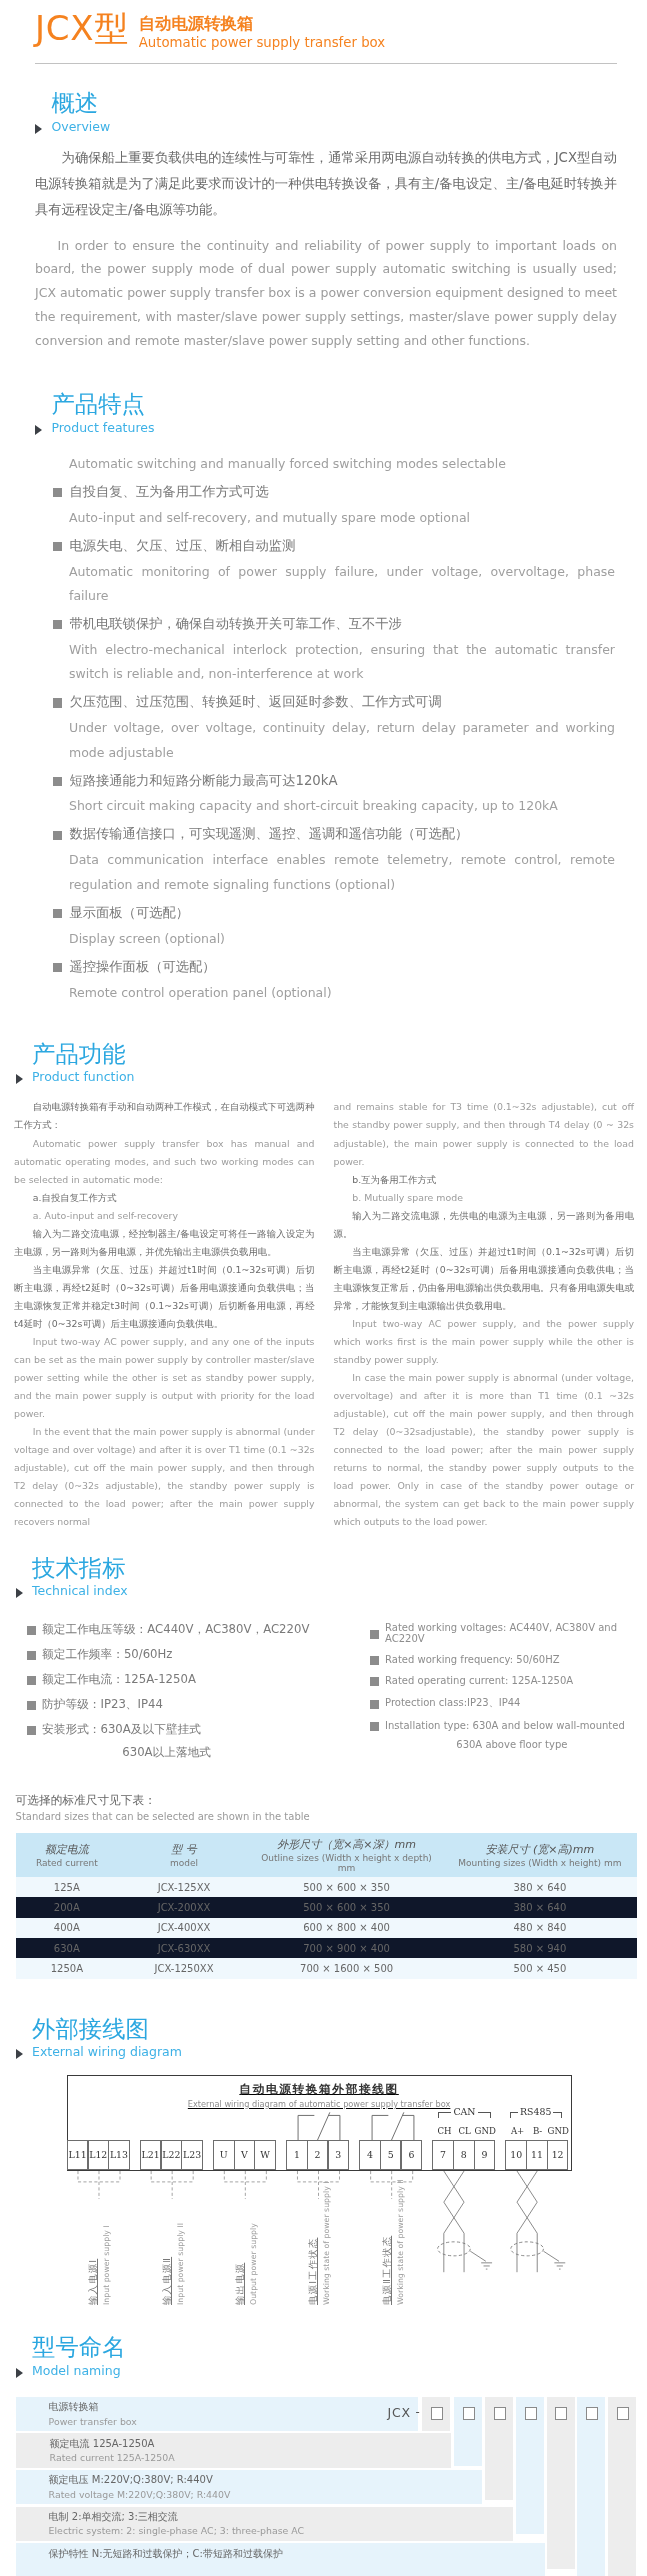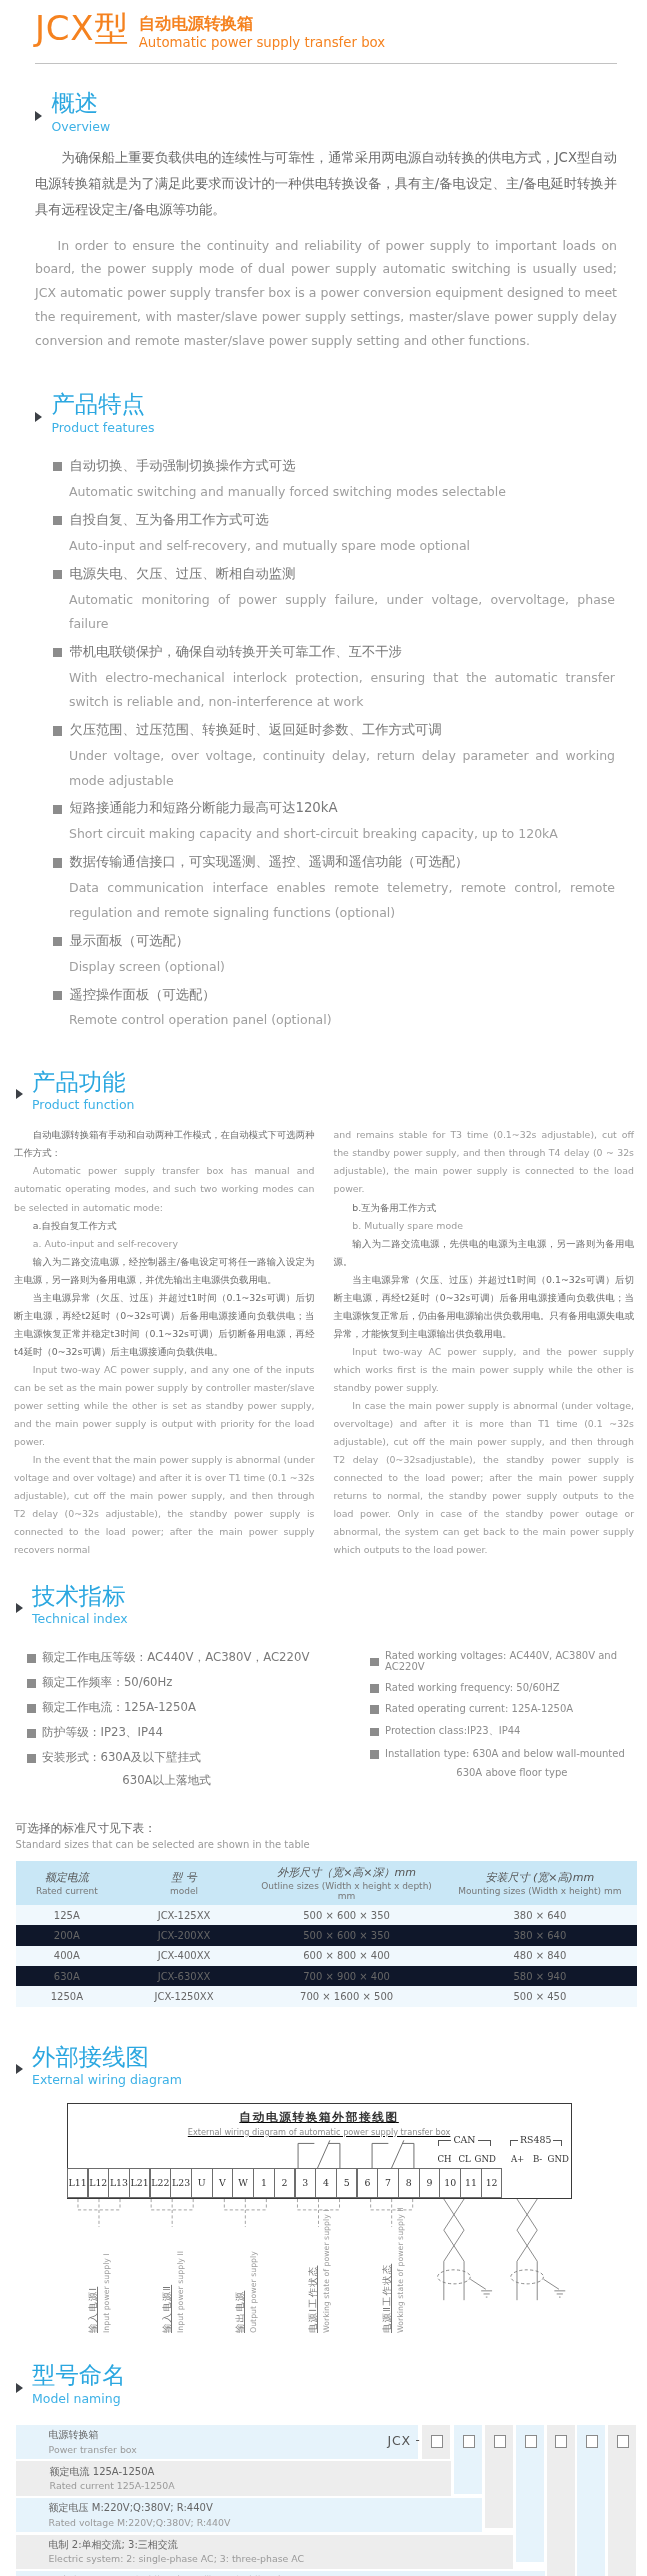--- a/index.html
+++ b/index.html
@@ -6,21 +6,21 @@
   .page{width:648px;height:2576px;overflow:hidden;position:relative;background:#fff;
         font-family:"DejaVu Sans","Liberation Sans",sans-serif;}
   
   .hdr{display:flex;align-items:flex-start;padding:11px 31px 0 35px;}
   .hdr-model{font-size:34px;color:#f5821f;letter-spacing:0.8px;line-height:1.0;}
   .hdr-right{margin-left:9.4px;margin-top:1.6px;}
   .hdr-zh{font-size:16.4px;font-weight:bold;color:#f5821f;}
   .hdr-en{font-size:13.3px;color:#f5821f;margin-top:0.8px;}
   .rule{border:none;border-top:0.8px solid #c2c2c2;margin:12.5px 31px 0 35px;}
   
-  .sec-head{display:flex;align-items:center;}
+  .sec-head{display:flex;align-items:flex-end;}
   .tri{width:0;height:0;border-left:7.8px solid #3c4046;border-top:5.5px solid transparent;
        border-bottom:5.5px solid transparent;margin:7.8px 9.4px 0 0;}
   .sh-zh{font-size:23.4px;color:#2ba7e0;line-height:1.15;}
   .sh-en{font-size:12.5px;color:#3db1e6;margin-top:1.6px;}
   
   .overview{margin:26.5px 31px 0 35px;}
   .p-zh{font-size:13.3px;color:#6b6b6b;line-height:1.95;text-align:justify;text-indent:2em;margin:11px 0 0 0;}
   .p-en{font-size:12.5px;color:#9c9c9c;line-height:1.9;text-align:justify;text-indent:1.8em;margin:11px 0 0 0;}
   
   .features{margin:39px 31px 0 35px;}
@@ -61,21 +61,21 @@
   table.sizes td{font-size:10px;color:#666;text-align:center;padding:4.7px 1.6px;}
   tr.odd td{background:#f0f8fd;}
   tr.even td{background:#0f172a;}
   .c1{width:101px;} .c2{width:131px;} .c3{width:194px;} .c4{width:194px;}
   
   .wiring{margin:37px 11.7px 0 15.6px;}
   .wbox{position:relative;margin:15.6px 0 0 51px;width:503px;height:94px;border:1.6px solid #3a3a3a;background:#fff;text-decoration:underline;}
   .wtitle-zh{font-size:11.7px;font-weight:bold;color:#333;text-align:center;margin-top:6.2px;letter-spacing:1.6px;}
   .wtitle-en{font-size:8.2px;color:#8d8d8d;text-align:center;margin-top:1.6px;}
   .term-row{position:absolute;left:0;bottom:0;display:flex;}
-  .tgroup{display:flex;}
+  .tgroup{display:flex;margin-right:11px;}
   .tgroup:last-child{margin-right:0;}
   .tcell{width:19.5px;height:28px;border:0.8px solid #6d6d6d;margin-left:-0.8px;background:#fff;
          font-family:"DejaVu Serif","Liberation Serif",serif;font-size:9.4px;color:#333;
          display:flex;align-items:center;justify-content:center;}
   .pins{position:absolute;bottom:34px;display:flex;
         font-family:"DejaVu Serif","Liberation Serif",serif;font-size:8.6px;color:#333;}
   .pins span{width:20px;text-align:center;}
   .bus-brk{position:absolute;bottom:52px;display:flex;align-items:flex-start;
            font-family:"DejaVu Serif","Liberation Serif",serif;font-size:9.4px;color:#333;}
   .brk-seg{height:4.7px;border-top:0.8px solid #555;width:12.5px;margin-top:6.2px;}
@@ -128,24 +128,20 @@
   <section class="features">
     <div class="sec-head">
       <span class="tri"></span>
       <div>
         <div class="sh-zh">产品特点</div>
         <div class="sh-en">Product features</div>
       </div>
     </div>
     <div class="feat-list">
       <div class="feat">
-        <div class="feat-zh">
-            <span class="sq"></span>
-            <span>自动切换、手动强制切换操作方式可选</span>
-          </div>
         <div class="feat-en">Automatic switching and manually forced switching modes selectable</div>
       </div>
       <div class="feat">
         <div class="feat-zh">
             <span class="sq"></span>
             <span>自投自复、互为备用工作方式可选</span>
           </div>
         <div class="feat-en">Auto-input and self-recovery, and mutually spare mode optional</div>
       </div>
       <div class="feat">

